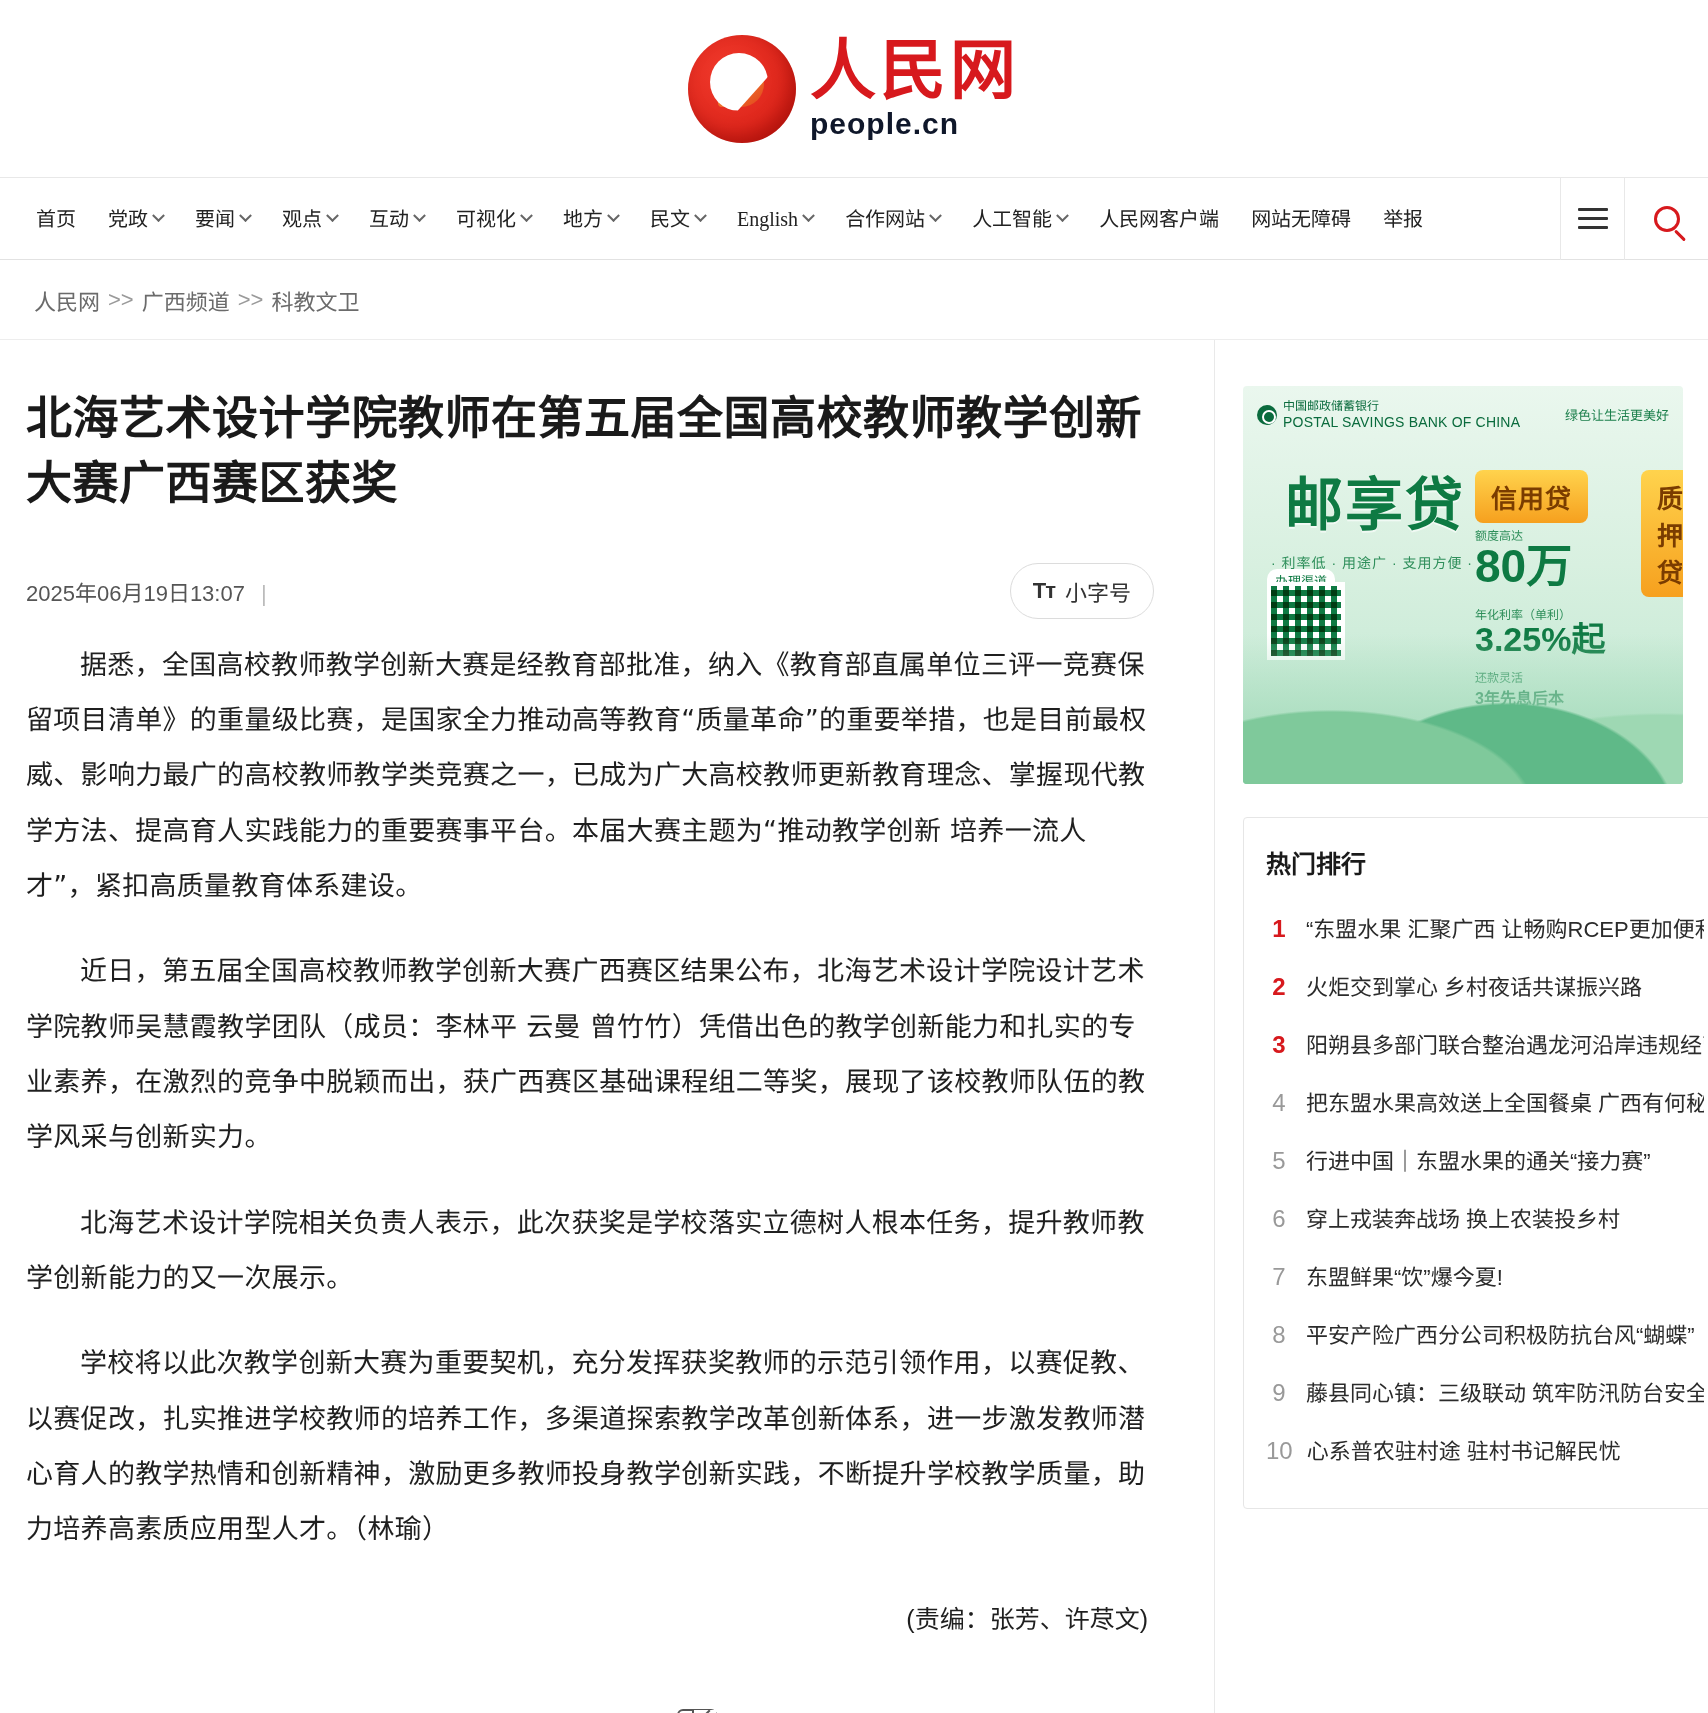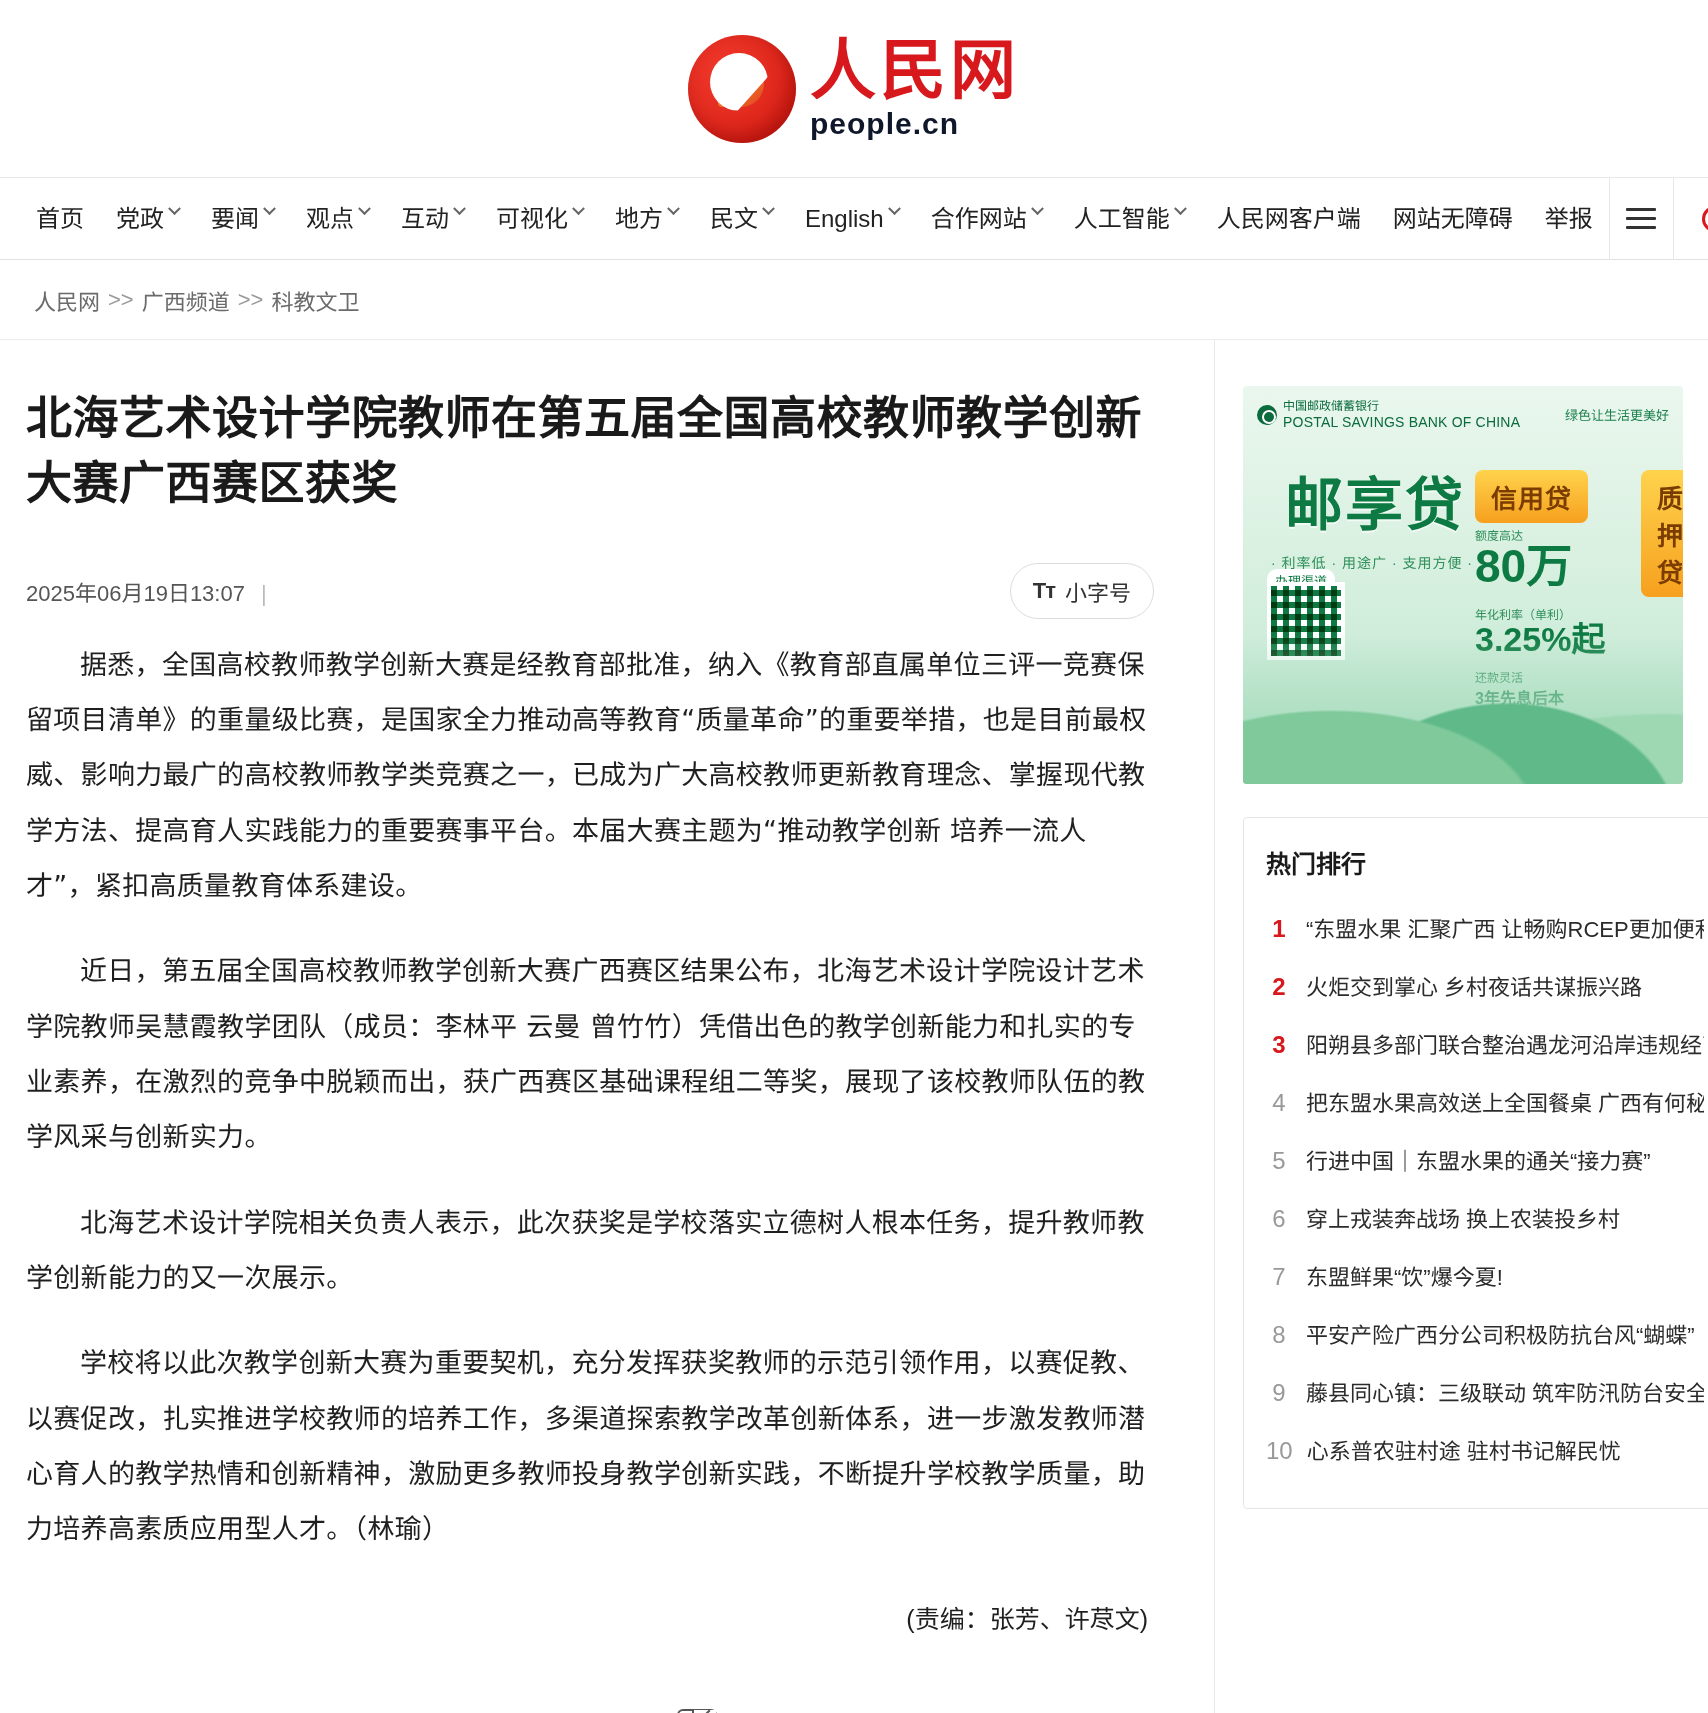--- a/index.html
+++ b/index.html
@@ -76,28 +76,30 @@
   .nav {
     height: 82px;
     background: #ffffff;
     border-bottom: 1px solid #e2e2e2;
     display: flex;
     align-items: center;
     padding-left: 20px;
     position: relative;
   }
   .nav-item {
-    font-size: 24px;
+    font-size: 20px;
     color: #222;
     padding: 0 16px;
     display: flex;
+    align-items: center;
     gap: 6px;
     white-space: nowrap;
     cursor: pointer;
     line-height: 1;
+    font-family: Liberation Serif, serif;
   }
   .caret {
     display: inline-block;
     width: 9px; height: 9px;
     border-right: 2px solid #666;
     border-bottom: 2px solid #666;
     transform: rotate(45deg) translate(-2px,-2px);
   }
   .nav-right {
     margin-left: auto;

